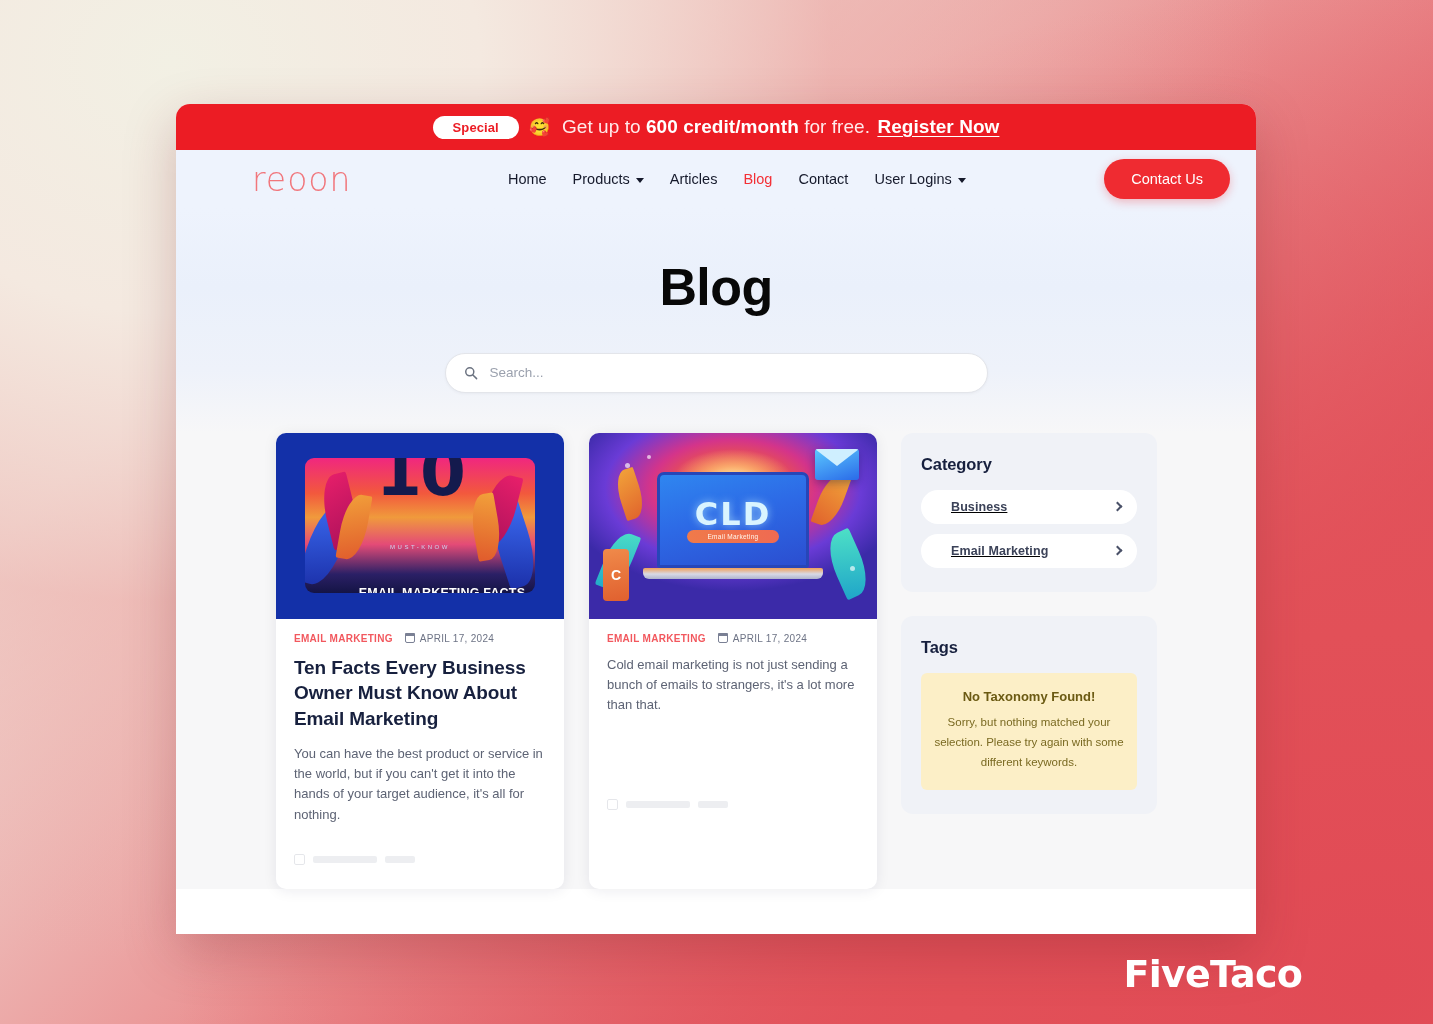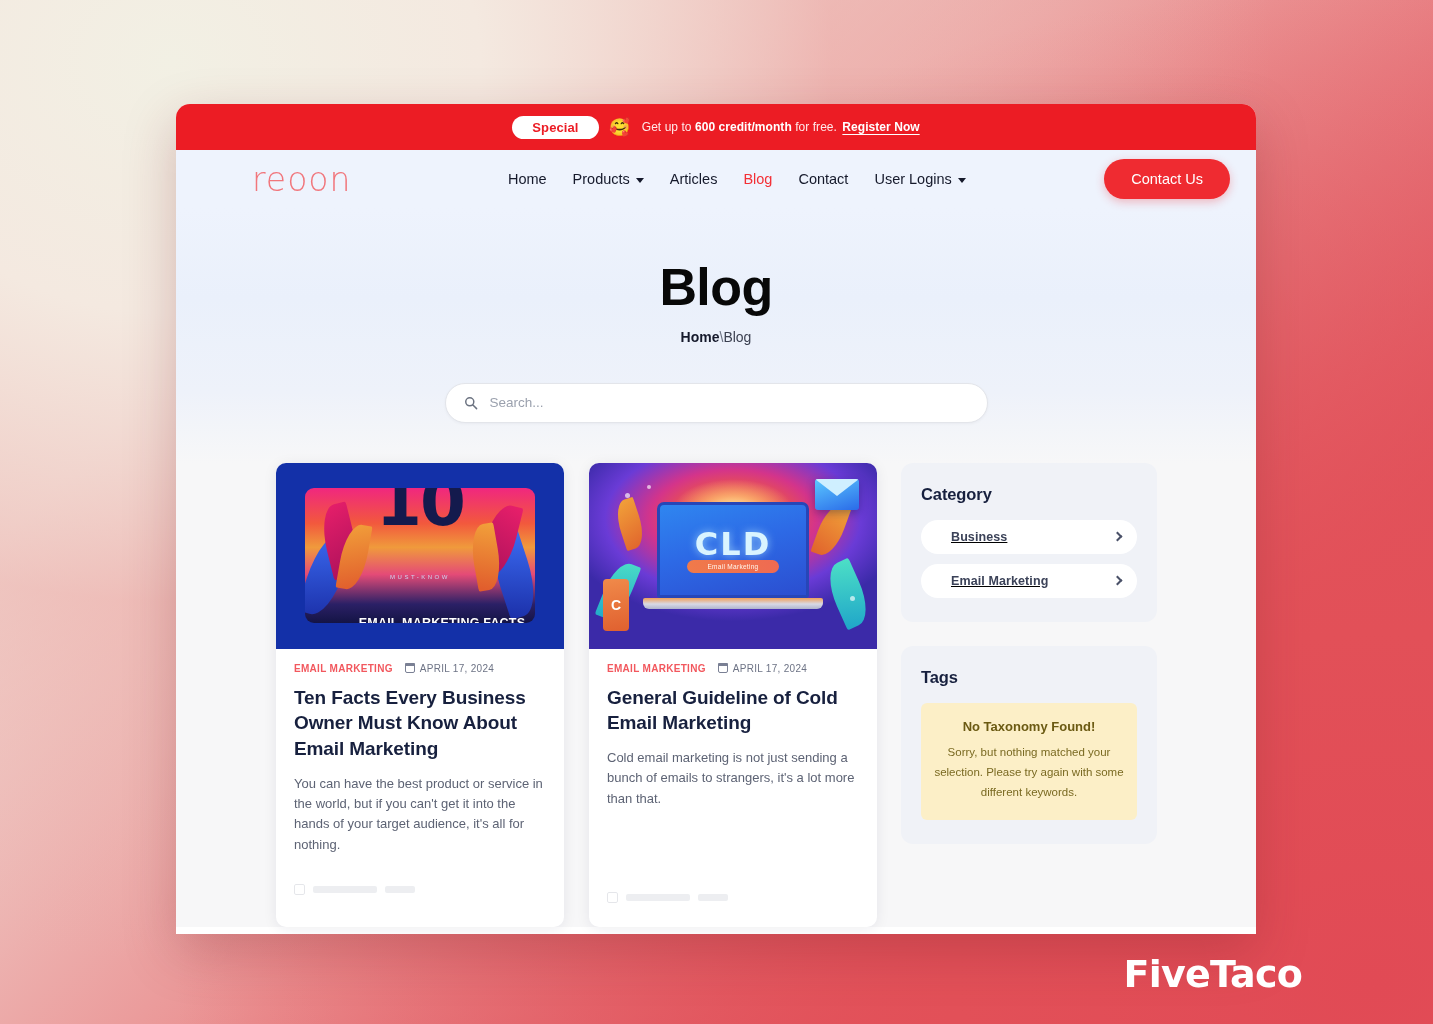--- a/index.html
+++ b/index.html
@@ -48,21 +48,21 @@
     color: #ec1c24;
     border-radius: 999px;
     font-size: 13px;
     font-weight: 600;
     padding: 5px 20px;
     letter-spacing: .1px;
     line-height: 1;
   }
   .promo-emoji { font-size: 17px; line-height: 1; }
   .promo-text {
-    font-size: 12px;
+    font-size: 19px;
     color: #ffe9ea;
     letter-spacing: .05px;
     white-space: nowrap;
   }
   .promo-text b { color: #ffffff; font-weight: 700; }
   .promo-link {
     color: #ffffff;
     font-weight: 700;
     text-decoration: underline;
     text-underline-offset: 3px;
@@ -451,23 +451,20 @@
       <div class="nav-link">
         <span>User Logins</span>
         <span class="caret"></span>
       </div>
     </div>
     <button class="btn-contact">Contact Us</button>
   </div>
 
   <div class="hero">
     <h1 class="hero-title">Blog</h1>
-    <div class="breadcrumb">
-      <b>Home</b><span class="sep">\</span><span>Blog</span>
-    </div>
 
     <div class="search-wrap">
       <svg width="14" height="14" viewBox="0 0 16 16">
         <circle cx="6.6" cy="6.6" r="4.6" fill="none" stroke="#6b7280" stroke-width="1.7"></circle>
         <line x1="10.2" y1="10.2" x2="14.4" y2="14.4" stroke="#6b7280" stroke-width="1.7" stroke-linecap="round"></line>
       </svg>
       <input class="search-input" type="text" placeholder="Search..." style="">
     </div>
   </div>
 
@@ -529,21 +526,20 @@
           </div>
         </div>
         <div class="card-body">
           <div class="meta">
             <span class="meta-cat">EMAIL MARKETING</span>
             <span class="meta-date">
               <span class="cal-icon"></span>
               <span>APRIL 17, 2024</span>
             </span>
           </div>
-          <div class="card-title">General Guideline of Cold Email Marketing</div>
           <div class="card-excerpt">Cold email marketing is not just sending a bunch of emails to strangers, it's a lot more than that.</div>
           <div class="card-footer-stub" style="margin-top:82px;">
             <span class="stub-box"></span>
             <span class="stub-line"></span>
             <span class="stub-line sm"></span>
           </div>
         </div>
       </div>
     </div>
 

